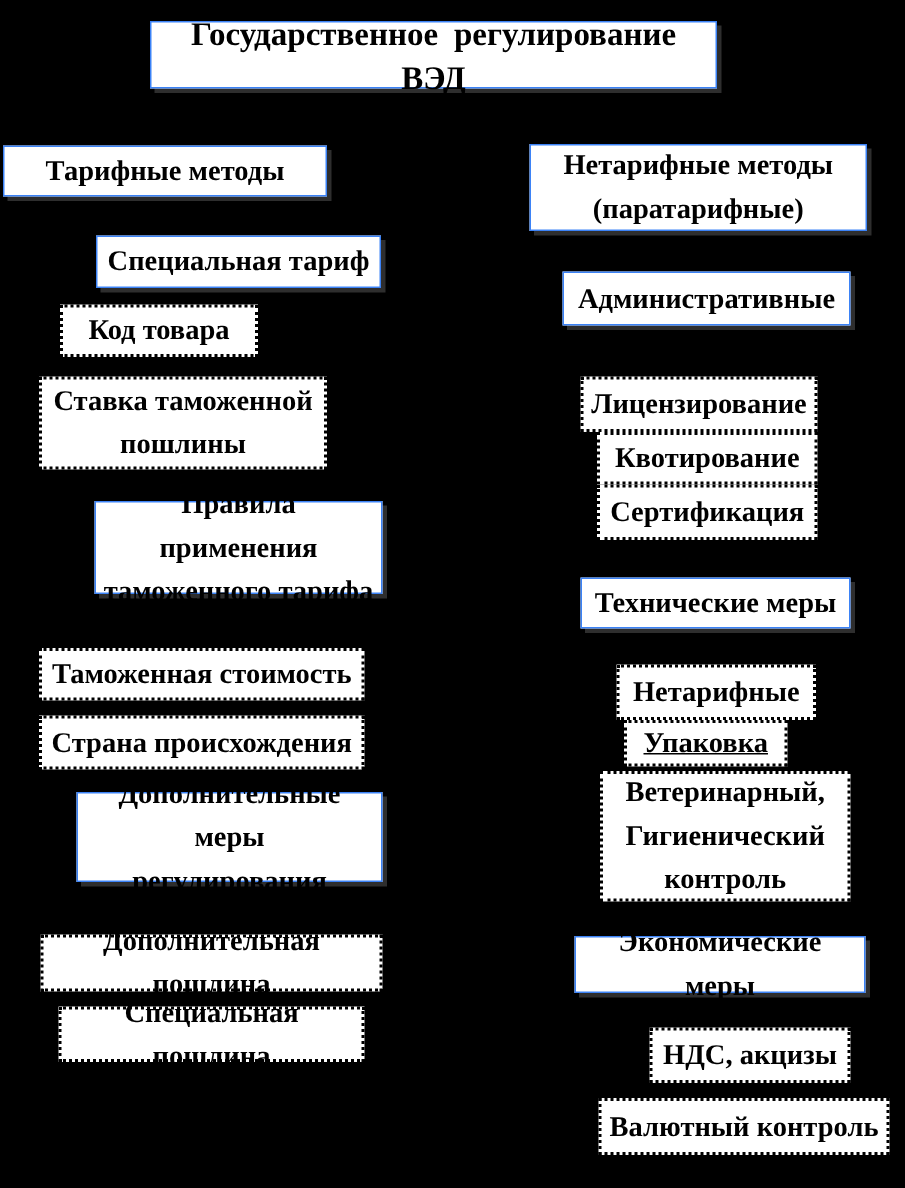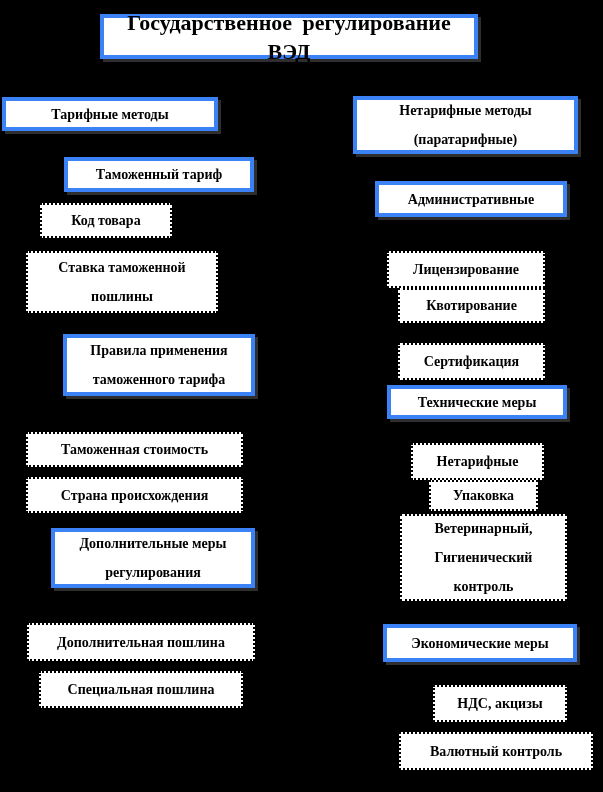--- a/index.html
+++ b/index.html
@@ -19,46 +19,46 @@
     position: absolute;
     box-sizing: border-box;
     background: #ffffff;
     color: #000000;
     font-weight: bold;
     display: flex;
     align-items: center;
     justify-content: center;
     text-align: center;
     white-space: pre-line;
-    font-size: 14px;
+    font-size: 19px;
     line-height: 29px;
     padding: 0 4px;
   }
   .solid {
-    border: 4px solid #3b82f6;
+    border: 1px solid #3b82f6;
     box-shadow: 3px 3px 0 #2e2e2e;
   }
   .dotted {
     border: 2px dotted #000000;
   }
   .title {
     font-size: 22px;
     word-spacing: 5px;
   }
 </style>
 </head>
 <body>
 
 <div id="canvas">
 
   <div class="box solid title" style="left:100px; top:14px; width:378px; height:45px;">Государственное регулирование ВЭД</div>
 
   <div class="box solid" style="left:2px; top:97px; width:216px; height:34px;">Тарифные методы</div>
 
-  <div class="box solid" style="left:64px; top:157px; width:190px; height:35px;">Таможенный тариф</div>
+  <div class="box solid" style="left:64px; top:157px; width:190px; height:35px;">Специальная тариф</div>
 
   <div class="box dotted" style="left:40px; top:203px; width:132px; height:35px;">Код товара</div>
 
   <div class="box dotted" style="left:26px; top:251px; width:192px; height:62px;">Ставка таможенной
 пошлины</div>
 
   <div class="box solid" style="left:63px; top:334px; width:192px; height:62px;">Правила применения
 таможенного тарифа</div>
 
   <div class="box dotted" style="left:26px; top:432px; width:217px; height:35px;">Таможенная стоимость</div>
@@ -74,27 +74,27 @@
 
   <div class="box solid" style="left:375px; top:181px; width:192px; height:36px;">Административные</div>
 
   <div class="box solid" style="left:353px; top:96px; width:225px; height:58px;">Нетарифные методы
 (паратарифные)</div>
 
   <div class="box dotted" style="left:387px; top:251px; width:158px; height:37px;">Лицензирование</div>
 
   <div class="box dotted" style="left:398px; top:288px; width:147px; height:35px;">Квотирование</div>
 
-  <div class="box dotted" style="left:398px; top:323px; width:147px; height:37px;margin-top:20px;">Сертификация</div>
+  <div class="box dotted" style="left:398px; top:323px; width:147px; height:37px;">Сертификация</div>
 
   <div class="box solid" style="left:387px; top:385px; width:180px; height:34px;">Технические меры</div>
 
   <div class="box dotted" style="left:411px; top:443px; width:133px; height:37px;">Нетарифные</div>
 
-  <div class="box dotted" style="left:429px; top:480px; width:109px; height:31px;">Упаковка</div>
+  <div class="box dotted" style="left:416px; top:480px; width:109px; height:31px;text-decoration:underline;">Упаковка</div>
 
   <div class="box dotted" style="left:400px; top:514px; width:167px; height:87px;">Ветеринарный,
 Гигиенический
 контроль</div>
 
   <div class="box solid" style="left:383px; top:624px; width:194px; height:38px;">Экономические меры</div>
 
   <div class="box dotted" style="left:433px; top:685px; width:134px; height:37px;">НДС, акцизы</div>
 
   <div class="box dotted" style="left:399px; top:732px; width:194px; height:38px;">Валютный контроль</div>

